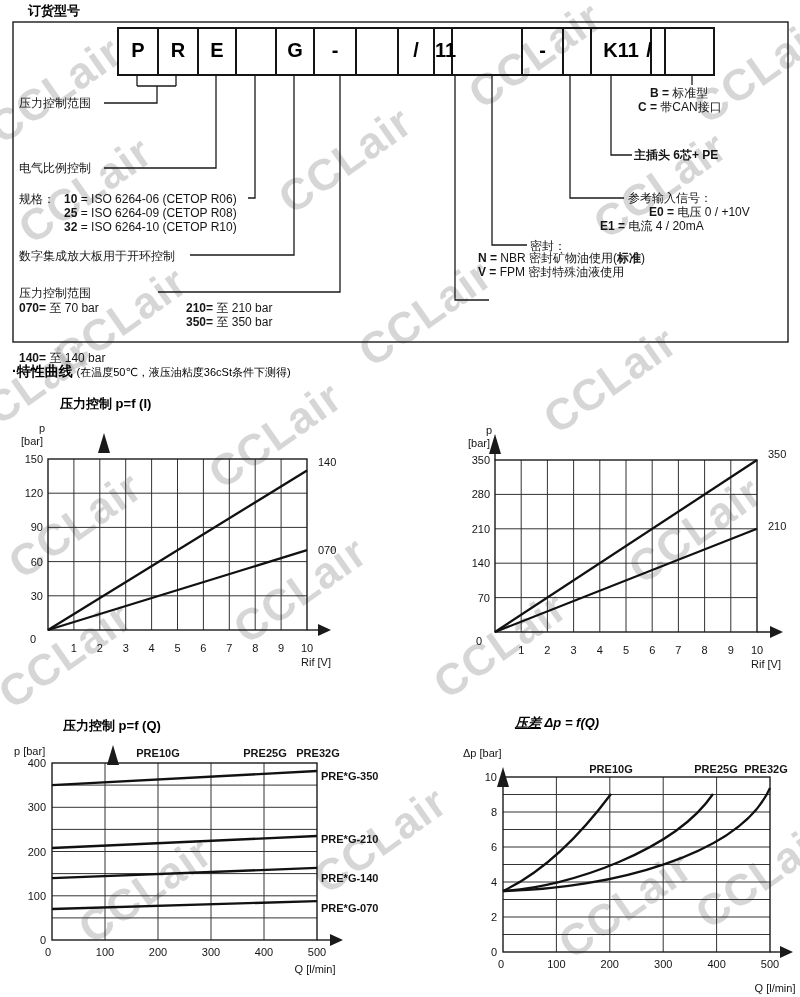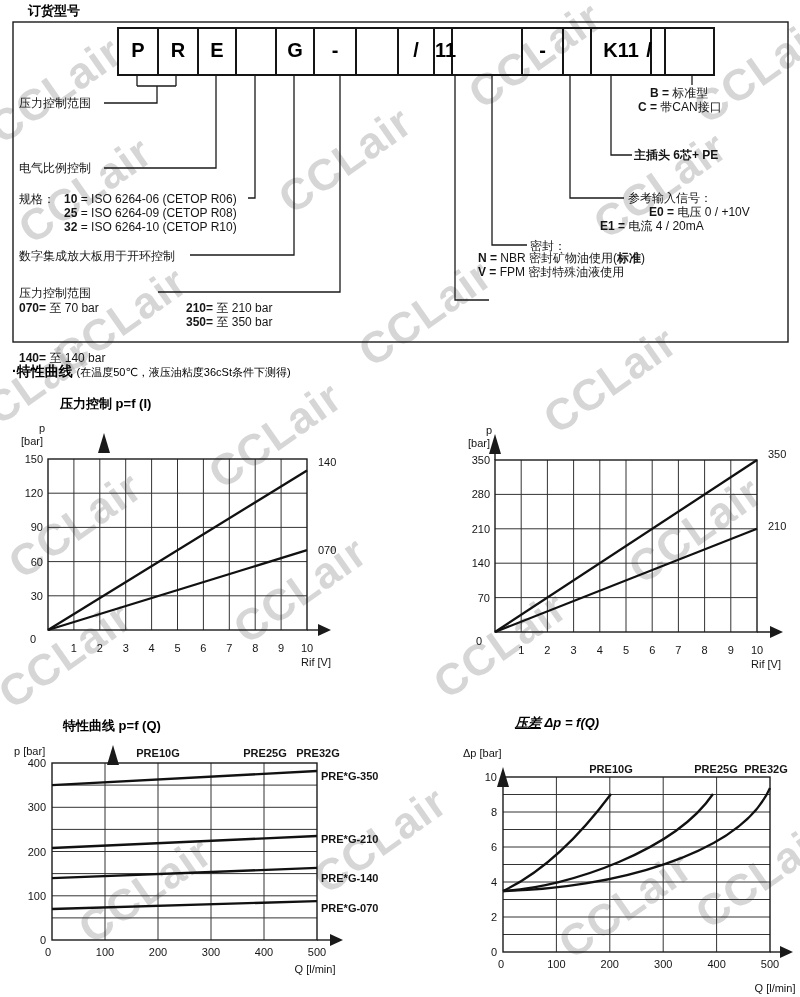--- a/index.html
+++ b/index.html
@@ -121,21 +121,21 @@
   <div class="lbl" style="left:478px;top:251px;">
     <b>N =</b> <span>NBR 密封矿物油使用(</span><b>标准</b><span>)</span></div>
   <div class="lbl" style="left:478px;top:265px;">
     <b>V =</b> <span>FPM 密封特殊油液使用</span></div>
 
   <div class="sec-head" style="left:12px;top:363px;">
     <span class="h">·</span><span class="h">特性曲线</span>
     <span class="n">(在温度50℃，液压油粘度36cSt条件下测得)</span>
   </div>
   <div class="title" style="left:60px;top:395px;">压力控制  p=f (I)</div>
-  <div class="title" style="left:63px;top:717px;">特性曲线  p=f (Q)</div>
+  <div class="title" style="left:63px;top:717px;">压力控制  p=f (Q)</div>
   <div class="title" style="left:515px;top:714px;font-style:italic;">
     <u>压差</u><span> Δp = f(Q)</span>
   </div>
 
   <svg width="345" height="250" style="left:0;top:420px;">
     <g stroke="#333" stroke-width="1">
       <path d="M73.9,39V210 M99.8,39V210 M125.7,39V210 M151.6,39V210 M177.5,39V210 M203.4,39V210 M229.3,39V210 M255.2,39V210 M281.1,39V210"></path>
       <path d="M48,73.2H307 M48,107.4H307 M48,141.6H307 M48,175.8H307"></path>
     </g>
     <rect x="48" y="39" width="259" height="171" fill="none" stroke="#1a1a1a" stroke-width="1.4"></rect>

